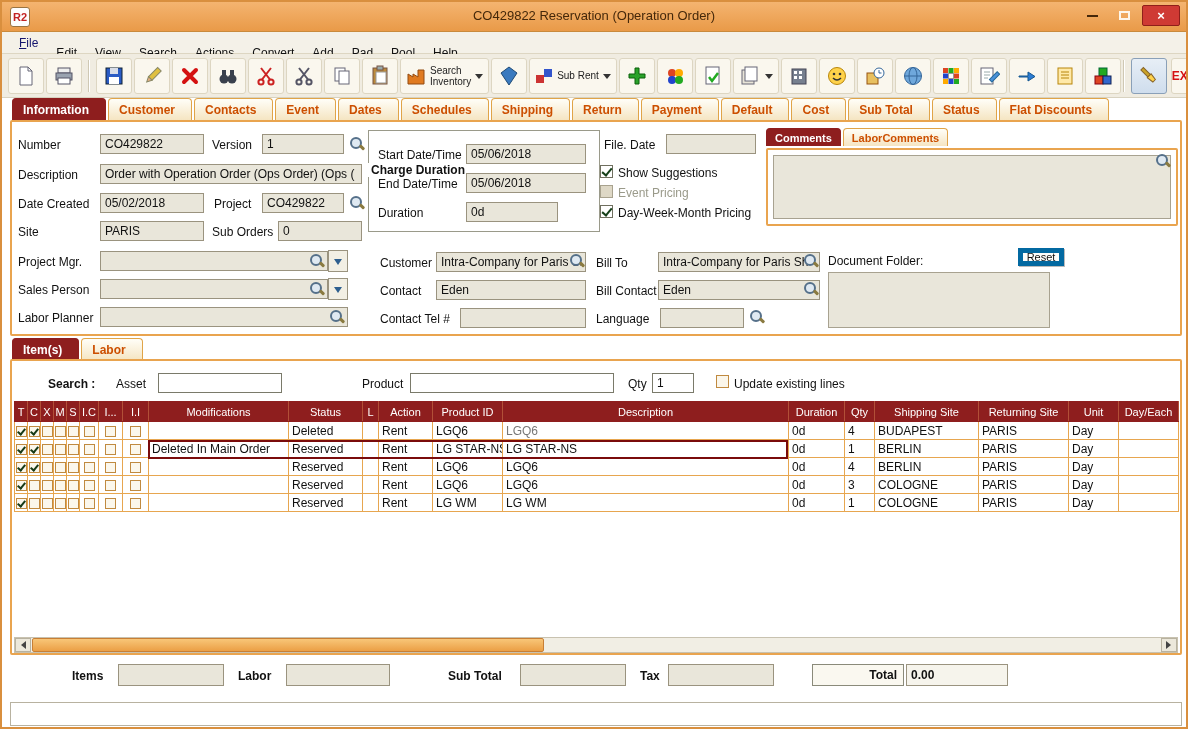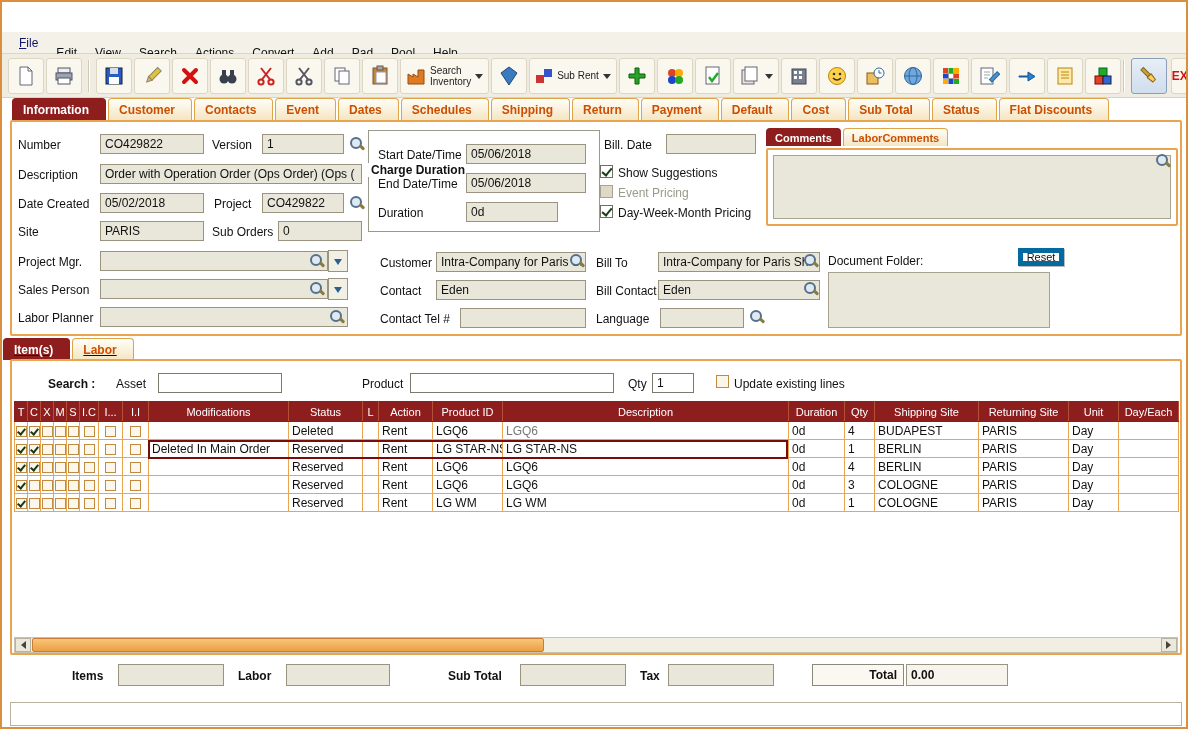--- a/index.html
+++ b/index.html
@@ -104,20 +104,35 @@
   .bottom-strip { position:absolute; left:8px; top:700px; width:1172px; height:24px; background:#fff;
     border:1px solid #b8b2a0; }
 
   svg { display:block; }
 </style>
 </head>
 <body>
 
 <div class="window">
 
+  <div class="titlebar">
+    <div class="app-icon">R2</div>
+    <div class="title">CO429822 Reservation (Operation Order)</div>
+    <div class="win-btns">
+      <div class="wbtn">
+          <span class="bar"></span>
+        </div>
+      <div class="wbtn">
+          <span class="box"></span>
+        </div>
+      <div class="wbtn close">
+          <span>×</span>
+        </div>
+    </div>
+  </div>
 
   <div class="menubar">
     <span class="menu-item">File</span>
     <span class="menu-item">Edit</span>
     <span class="menu-item">View</span>
     <span class="menu-item">Search</span>
     <span class="menu-item">Actions</span>
     <span class="menu-item">Convert</span>
     <span class="menu-item">Add</span>
     <span class="menu-item">Pad</span>
@@ -383,21 +398,21 @@
 
     <div class="group" style="left:356px; top:8px; width:232px; height:102px;"></div>
     <span class="group-title" style="left:356px; top:1px;margin-top:40px;">Charge Duration</span>
     <span class="lbl" style="left:366px; top:26px;">Start Date/Time</span>
     <input class="fld" style="left: 454px; top: 22px; width: 120px;" readonly="" value="05/06/2018">
     <span class="lbl" style="left:366px; top:55px;">End Date/Time</span>
     <input class="fld" style="left: 454px; top: 51px; width: 120px;" readonly="" value="05/06/2018">
     <span class="lbl" style="left:366px; top:84px;">Duration</span>
     <input class="fld" style="left: 454px; top: 80px; width: 92px;" readonly="" value="0d">
 
-    <span class="lbl" style="left:592px; top:16px;">Bill. Date</span>
+    <span class="lbl" style="left:592px; top:16px;">File. Date</span>
     <input class="fld" style="left: 654px; top: 12px; width: 90px;" readonly="" value="">
 
     <span class="check on" style="left:588px; top:43px;"></span>
     <span class="lbl" style="left:606px; top:44px;">Show Suggestions</span>
     <span class="check disabled" style="left:588px; top:63px;"></span>
     <span class="lbl" style="left:606px; top:64px; color:#9a9a8a;">Event Pricing</span>
     <span class="check on" style="left:588px; top:83px;"></span>
     <span class="lbl" style="left:606px; top:84px;">Day-Week-Month Pricing</span>
 
     <div class="tabbar" style="left:754px; top:6px; position:absolute;">
@@ -426,21 +441,21 @@
     <input class="fld" style="left: 448px; top: 186px; width: 126px;" readonly="" value="">
     <span class="lbl" style="left:584px; top:190px;">Language</span>
     <input class="fld" style="left: 648px; top: 186px; width: 84px;" readonly="" value="">
     <span class="mag" style="left:738px; top:188px;"></span>
 
     <span class="lbl" style="left:816px; top:132px;">Document Folder:</span>
     <div class="reset-btn" style="left:1006px; top:126px;">Reset</div>
     <div class="memo" style="left:816px; top:150px; width:222px; height:56px;"></div>
   </div>
 
-  <div class="tabbar" style="left:1px; top:336px;text-decoration:underline;">
+  <div class="tabbar" style="left:10px; top:336px;">
     <span class="tab selected">Item(s)</span>
     <span class="tab">Labor</span>
   </div>
 
   <div class="panel" style="left:8px; top:357px; width:1172px; height:296px;">
     <span class="lbl b" style="left:36px; top:16px;">Search :</span>
     <span class="lbl" style="left:104px; top:16px;">Asset</span>
     <input class="fld white" style="left: 146px; top: 12px; width: 124px;" value="">
     <span class="lbl" style="left:350px; top:16px;">Product</span>
     <input class="fld white" style="left: 398px; top: 12px; width: 204px;" value="">

